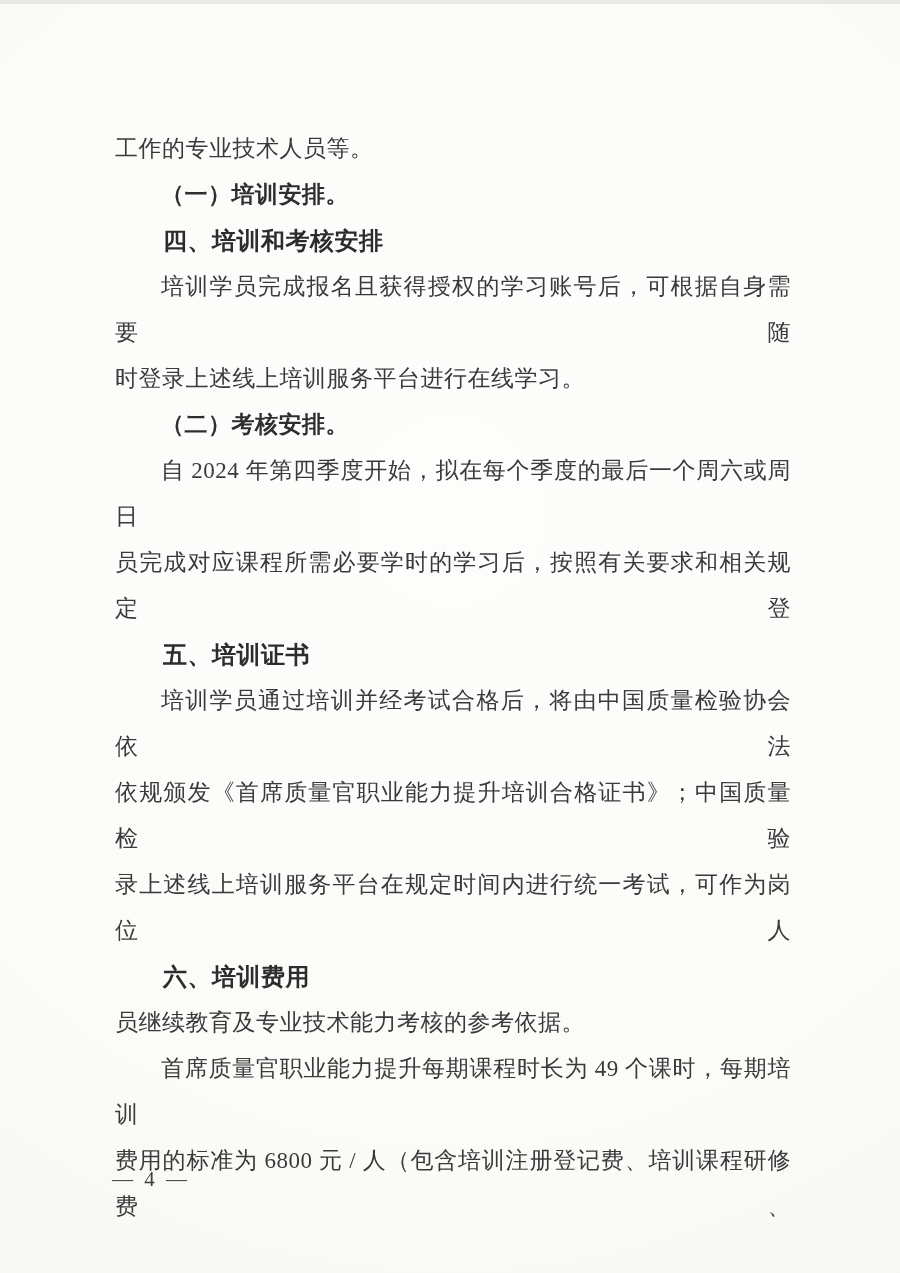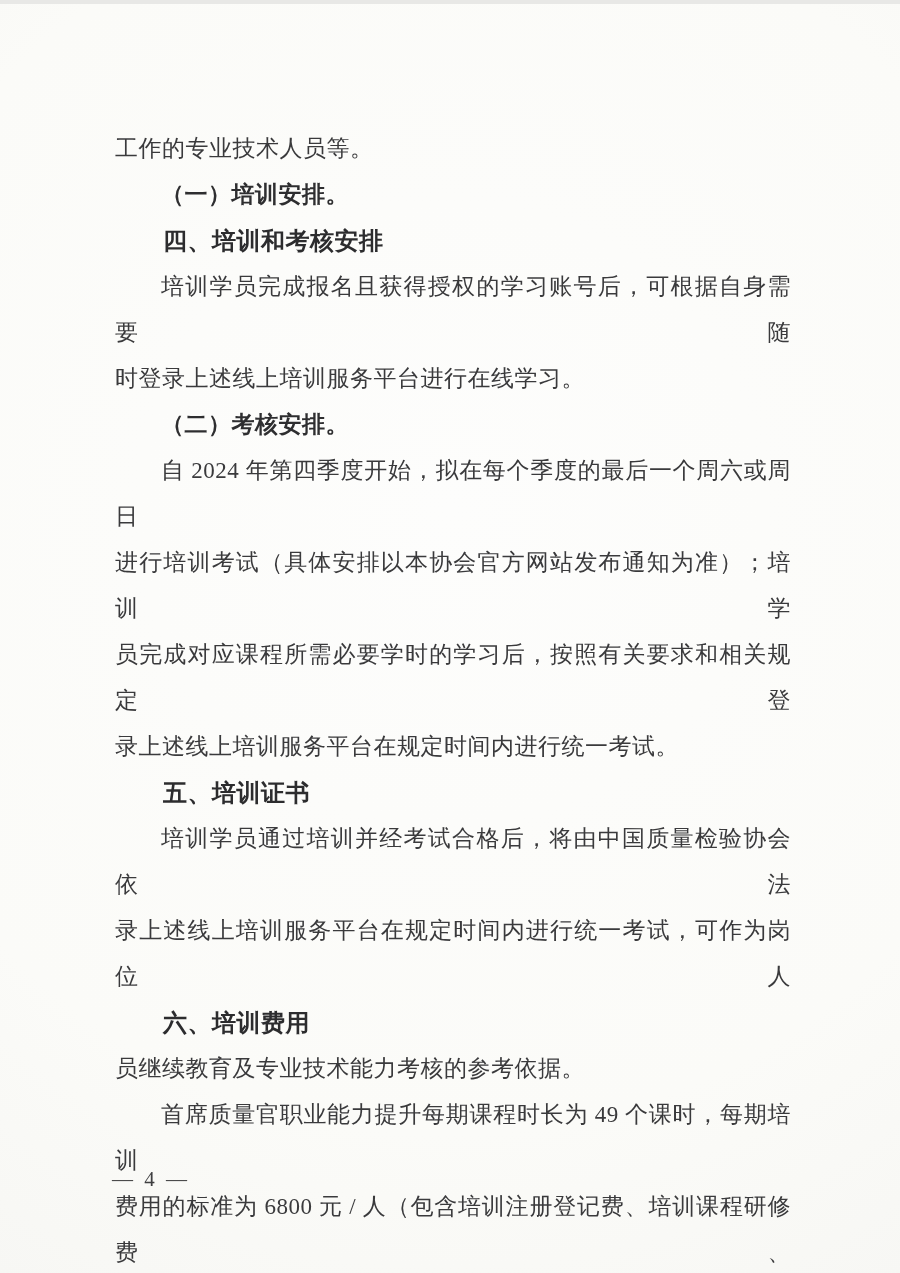--- a/index.html
+++ b/index.html
@@ -67,25 +67,24 @@
 
 <div class="page">
   <div class="text-block">
     <div class="ln cont">工作的专业技术人员等。</div>
     <div class="ln sub">（一）培训安排。</div>
     <div class="ln h">四、培训和考核安排</div>
     <div class="ln first full">培训学员完成报名且获得授权的学习账号后，可根据自身需要随</div>
     <div class="ln cont">时登录上述线上培训服务平台进行在线学习。</div>
     <div class="ln sub">（二）考核安排。</div>
     <div class="ln first full">自 2024 年第四季度开始，拟在每个季度的最后一个周六或周日</div>
-    <div class="ln cont full">进行培训考试（具体安排以本协会官方网站发布通知为准）；培训学</div>
     <div class="ln cont full">员完成对应课程所需必要学时的学习后，按照有关要求和相关规定登</div>
-    <div class="ln cont">录上述线上培训服务平台在规定时间内进行统一考试。</div>
     <div class="ln h">五、培训证书</div>
     <div class="ln first full">培训学员通过培训并经考试合格后，将由中国质量检验协会依法</div>
+    <div class="ln cont full">依规颁发《首席质量官职业能力提升培训合格证书》；中国质量检验</div>
     <div class="ln cont full">录上述线上培训服务平台在规定时间内进行统一考试，可作为岗位人</div>
     <div class="ln h">六、培训费用</div>
     <div class="ln cont">员继续教育及专业技术能力考核的参考依据。</div>
     <div class="ln first full">首席质量官职业能力提升每期课程时长为 49 个课时，每期培训</div>
     <div class="ln cont full">费用的标准为 6800 元 / 人（包含培训注册登记费、培训课程研修费、</div>
 
   </div>
   <div class="footer">— 4 —</div>
 </div>
 

